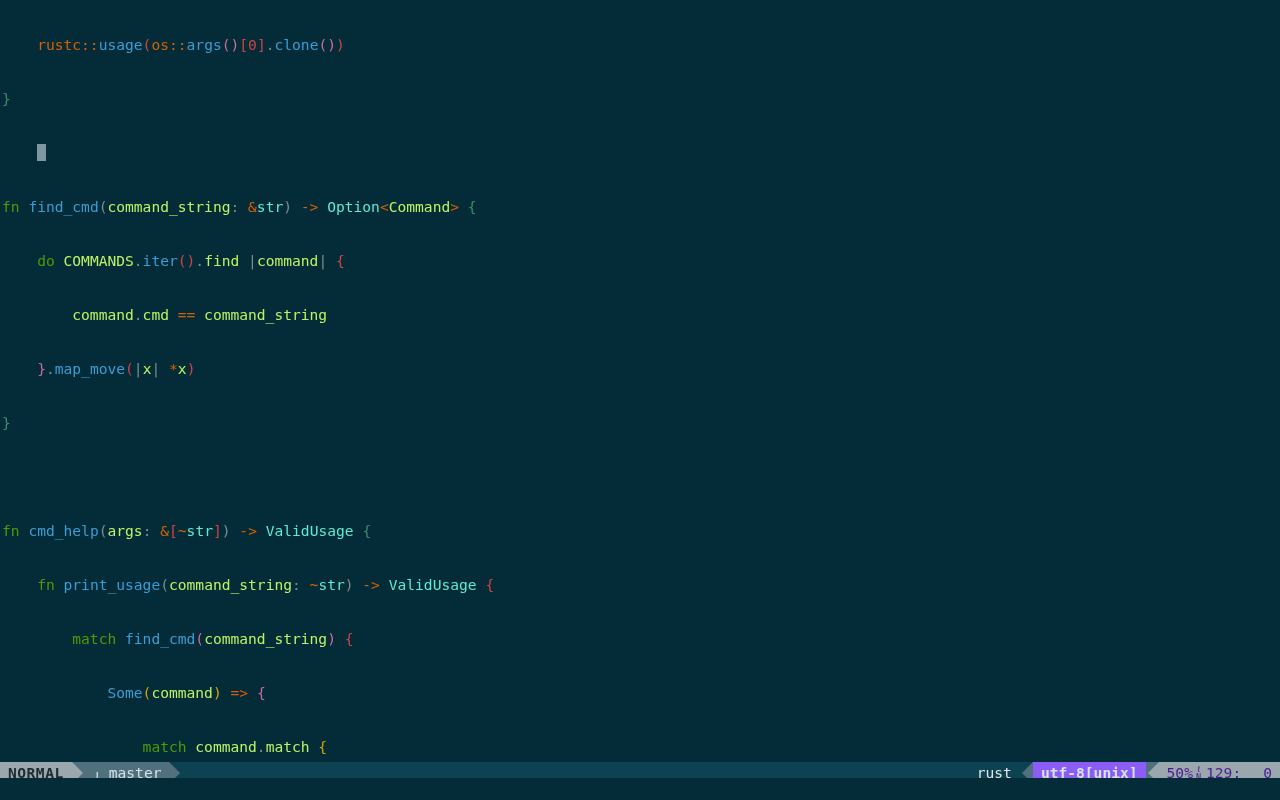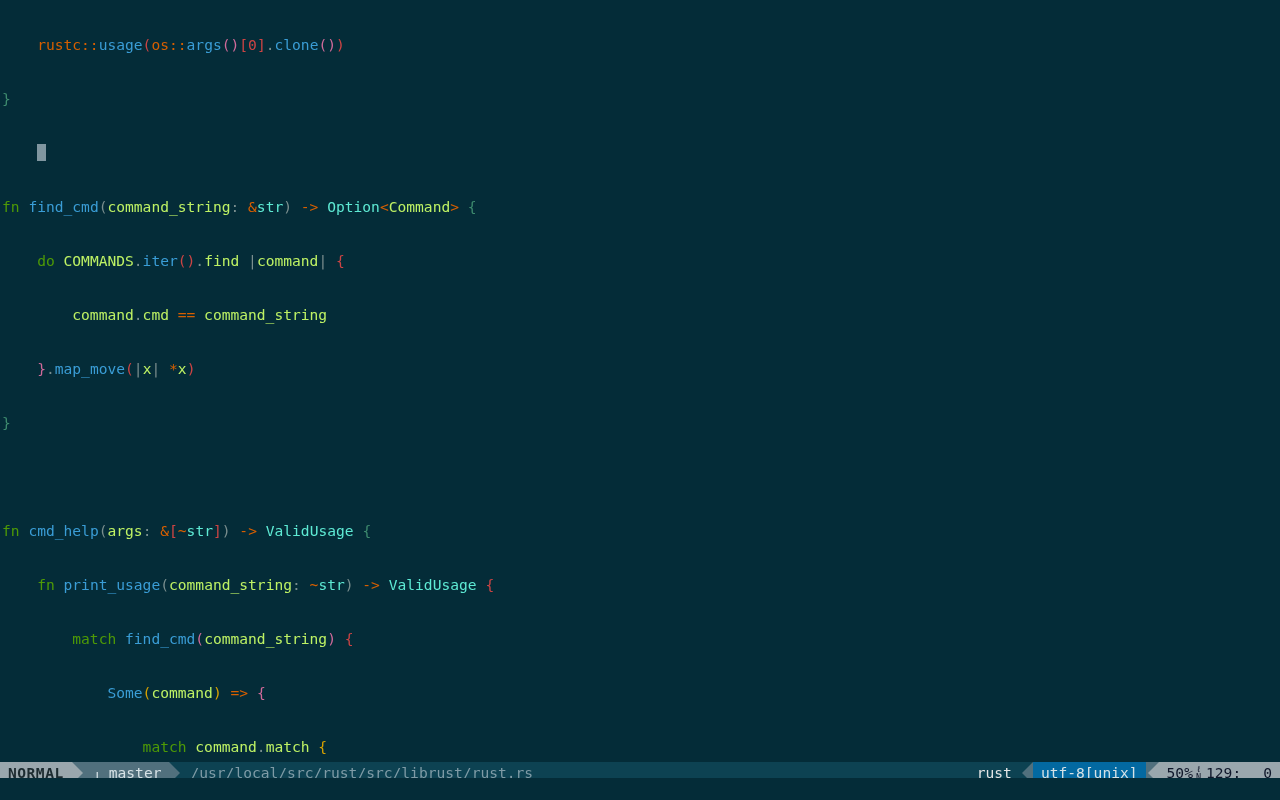--- a/index.html
+++ b/index.html
@@ -52,22 +52,22 @@
     display:flex;align-items:stretch;
   }
   .seg{display:flex;align-items:center;height:22px;padding:0 8px;}
   .arrow{width:13px;height:22px;flex:none;}
   .spacer{flex:1 1 auto;background:#0d4252;height:22px;}
 
   .s-mode  {background:#9aa7ad;color:#1c2b30;font-weight:bold;letter-spacing:.5px;}
   .s-branch{background:#51707d;color:#d6e2e6;}
   .s-file  {background:#0d4252;color:#7f9ba6;}
   .s-type  {background:#0d4252;color:#e5e5e5;}
-  .s-enc   {background:#0369a1;color:#d6e2e6;}
-  .s-pos   {background:#9aa7ad;color:#0f172a;}
+  .s-enc   {background:#8b5cf6;color:#d6e2e6;font-weight:bold;}
+  .s-pos   {background:#9aa7ad;color:#4c1d95;}
   .s-pos b {font-weight:normal;}
 
   .glyph-branch{font-size:15px;margin-right:7px;display:inline-block;
                 transform:translateY(-1px);color:#d6e2e6;}
   .glyph-ln{display:inline-block;font-size:8.5px;line-height:8px;
             text-align:center;margin:0 5px 0 3px;transform:translateY(0px);}
   .glyph-ln i{display:block;font-style:normal;}
   #underbar{position:absolute;left:0;top:778px;width:1280px;height:22px;background:#042c38;}
 </style>
 </head>
@@ -175,23 +175,20 @@
 
     <div class="seg s-branch">
       <span class="glyph-branch">╷</span>
       <span>master</span>
     </div>
     <svg class="arrow" viewBox="0 0 13 22" preserveAspectRatio="none">
       <rect width="13" height="22" fill="#0d4252"></rect>
       <path d="M0,0 L11,11 L0,22 Z" fill="#51707d"></path>
     </svg>
 
-    <div class="seg s-file">
-      <span>/usr/local/src/rust/src/librust/rust.rs</span>
-    </div>
 
     <div class="spacer"></div>
 
     <div class="seg s-type">
       <span>rust</span>
     </div>
     <svg class="arrow" viewBox="0 0 13 22" preserveAspectRatio="none">
       <rect width="13" height="22" fill="#0d4252"></rect>
       <path d="M13,0 L2,11 L13,22 Z" fill="#51707d"></path>
     </svg>

